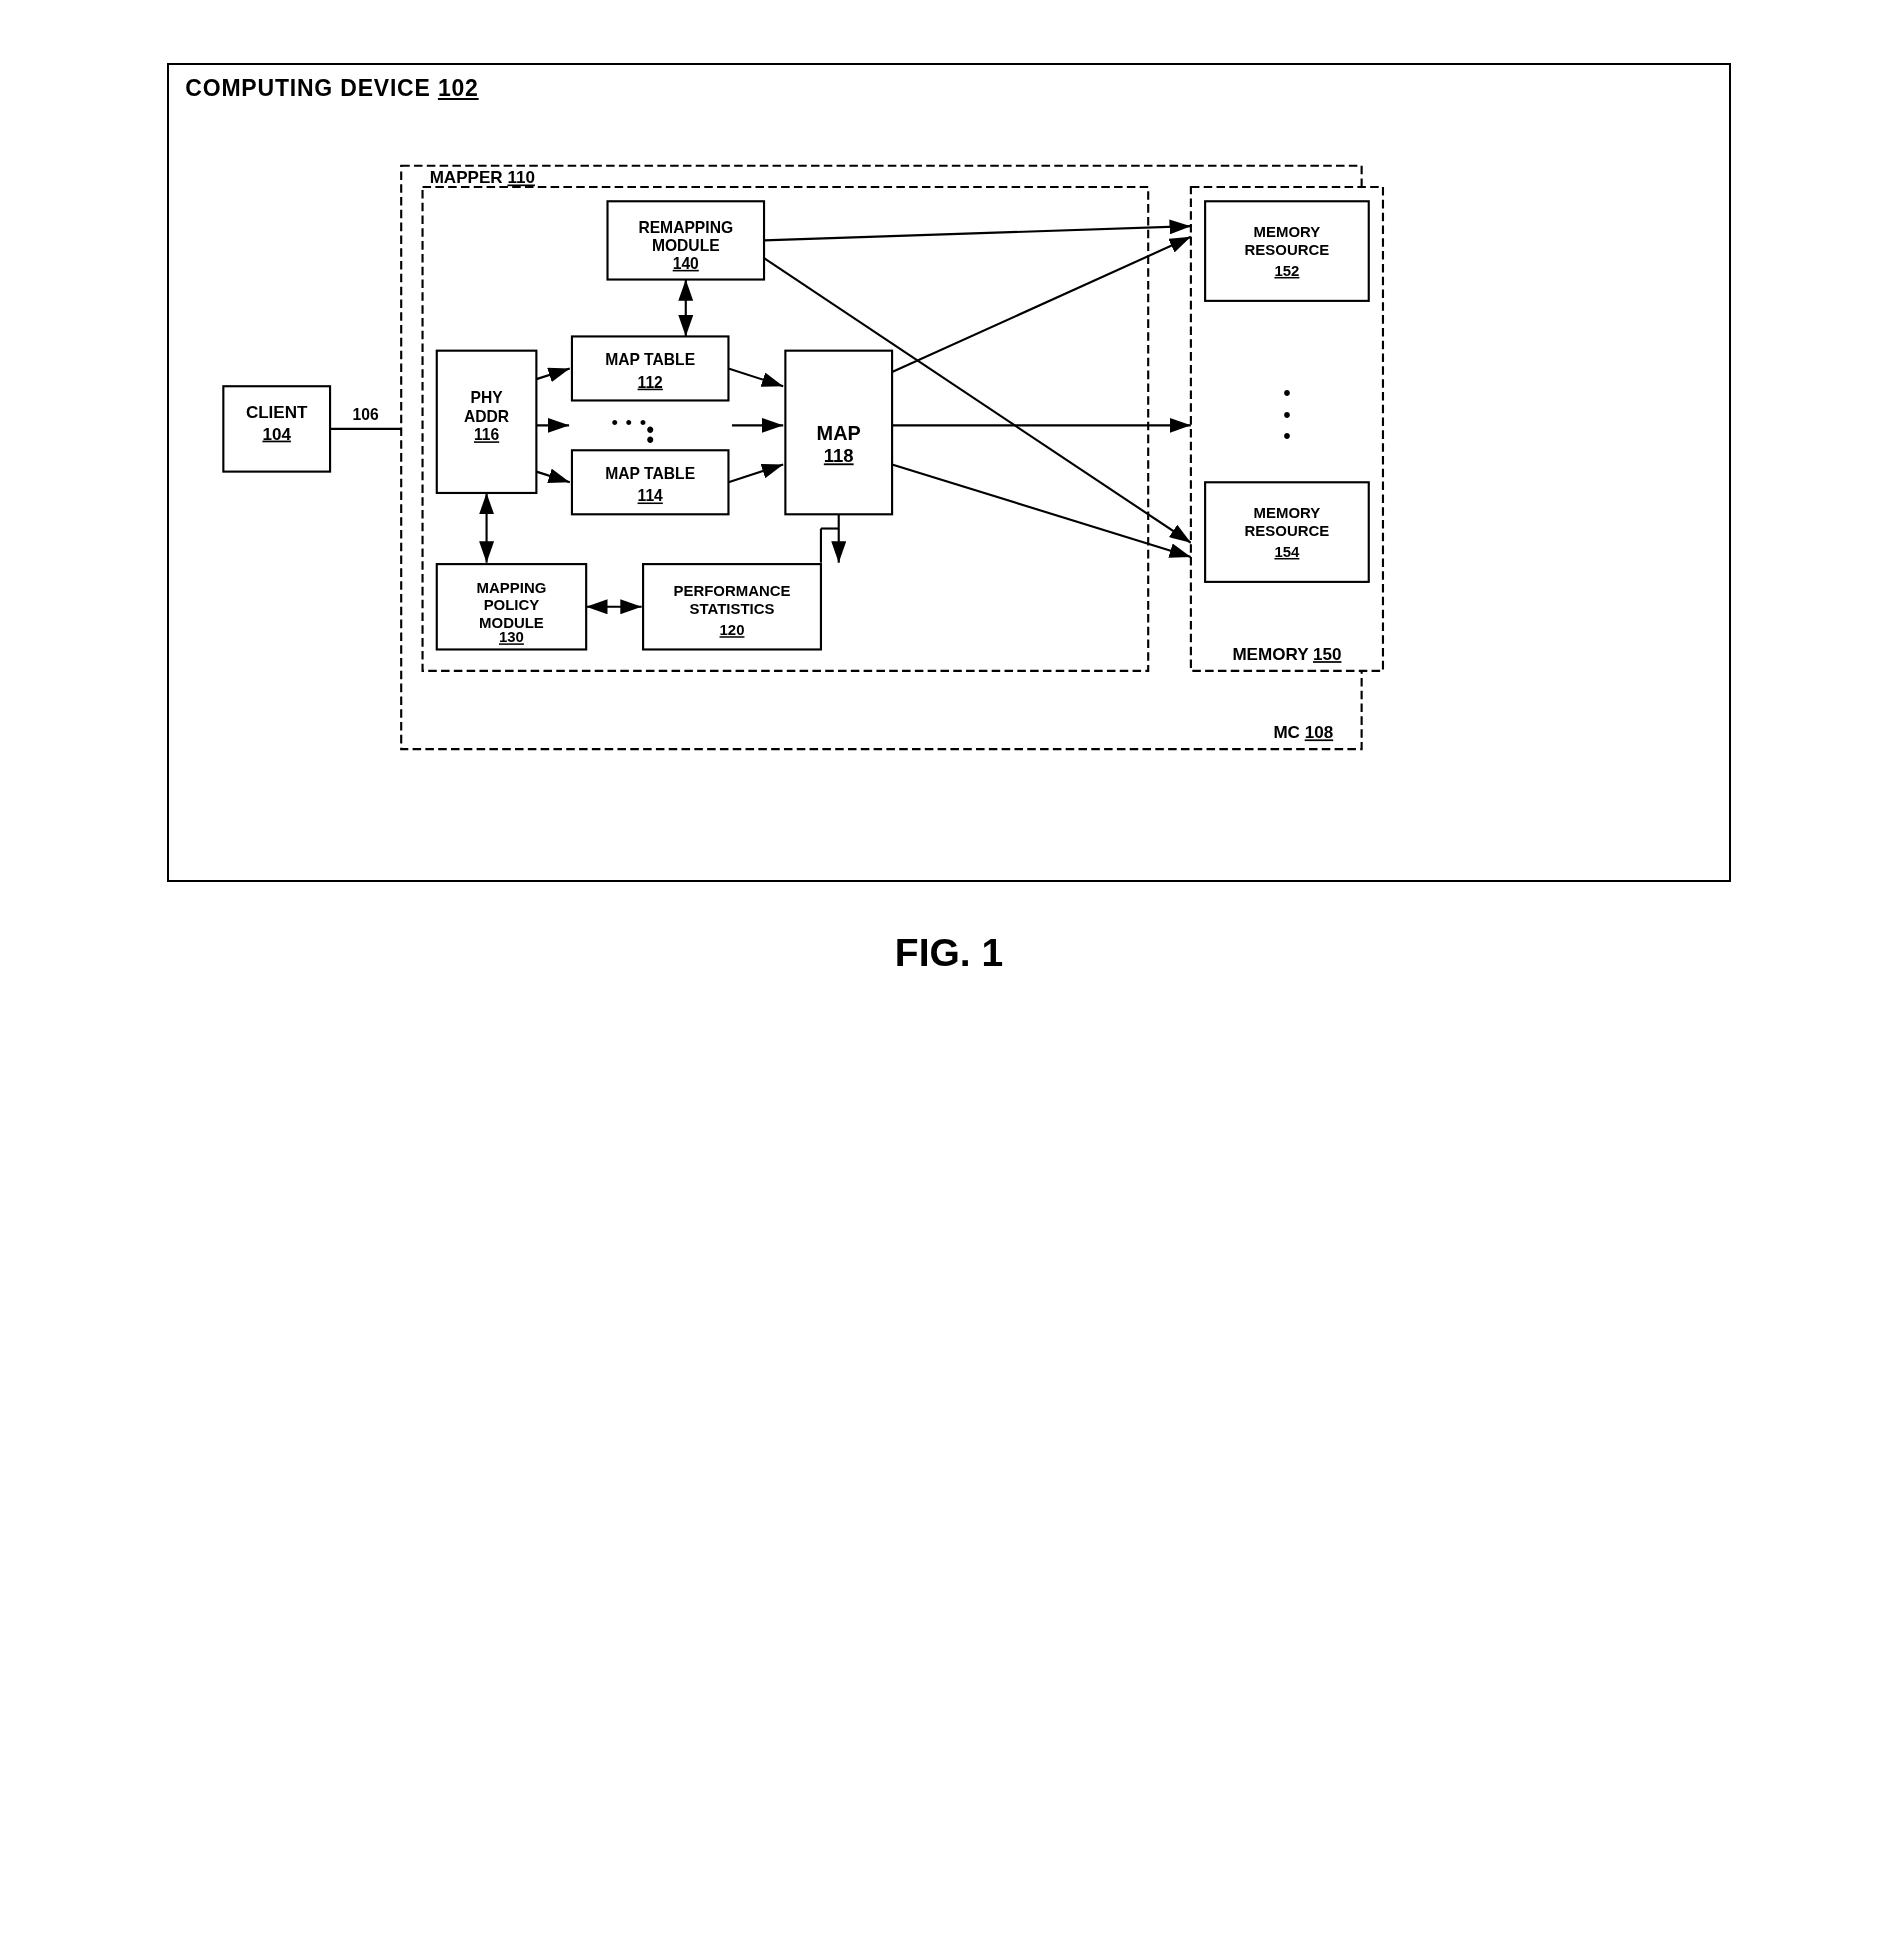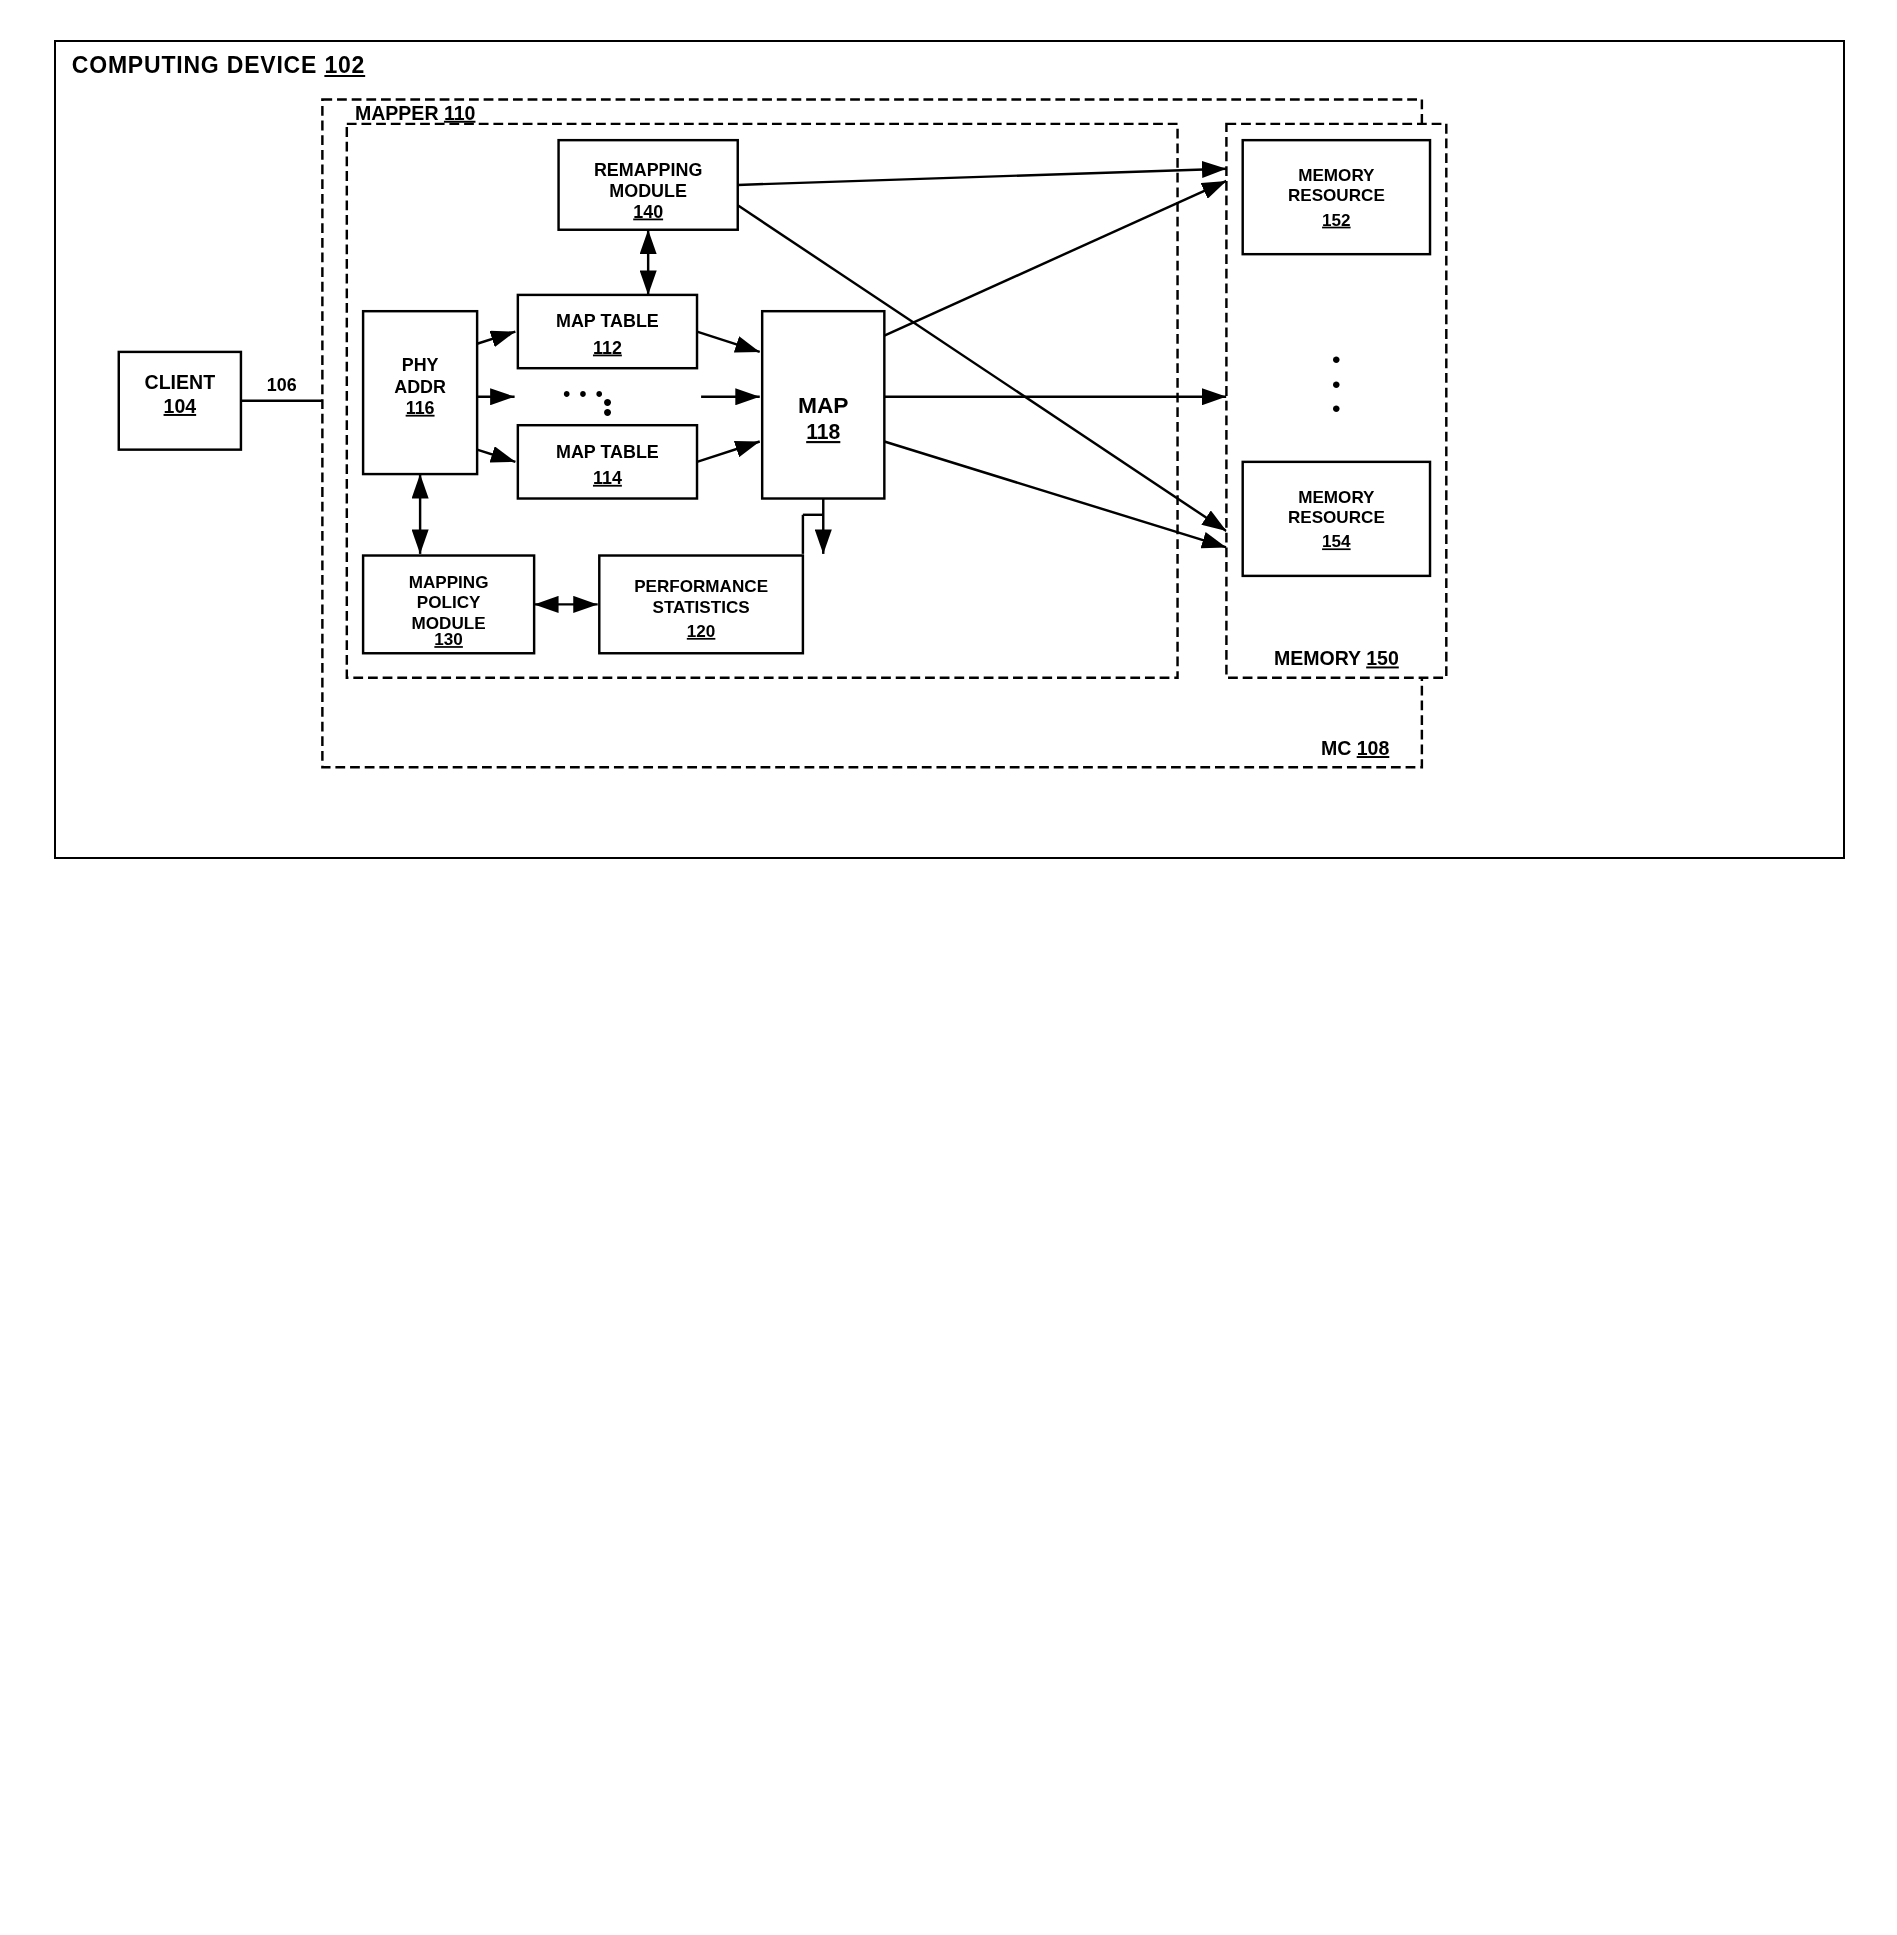--- a/index.html
+++ b/index.html
@@ -8,22 +8,22 @@
       font-family: Arial, sans-serif;
       width: 1898px;
       height: 1935px;
       display: flex;
       flex-direction: column;
       align-items: center;
       justify-content: flex-start;
     }
 
     .page-container {
-      width: 1791px;
-      margin-top: 40px;
+      width: 1564px;
+      margin-top: 63px;
     }
 
     
     .computing-device-box {
       border: 2.4px solid #000;
       padding: 33px 33px 49px 33px;
       position: relative;
       width: 100%;
       background: #fff;
     }
@@ -185,14 +185,15 @@
 
         <line x1="895" y1="520" x2="895" y2="588" stroke="black" stroke-width="3" marker-end="url(#arrowhead)"></line>
 
         <line x1="870" y1="588" x2="870" y2="540" stroke="black" stroke-width="3"></line>
         <line x1="870" y1="540" x2="895" y2="540" stroke="black" stroke-width="3"></line>
 
       </svg>
     </div>
   </div>
 
+  <div class="fig-label">FIG. 1</div>
 </div>
 
 
 </body></html>

